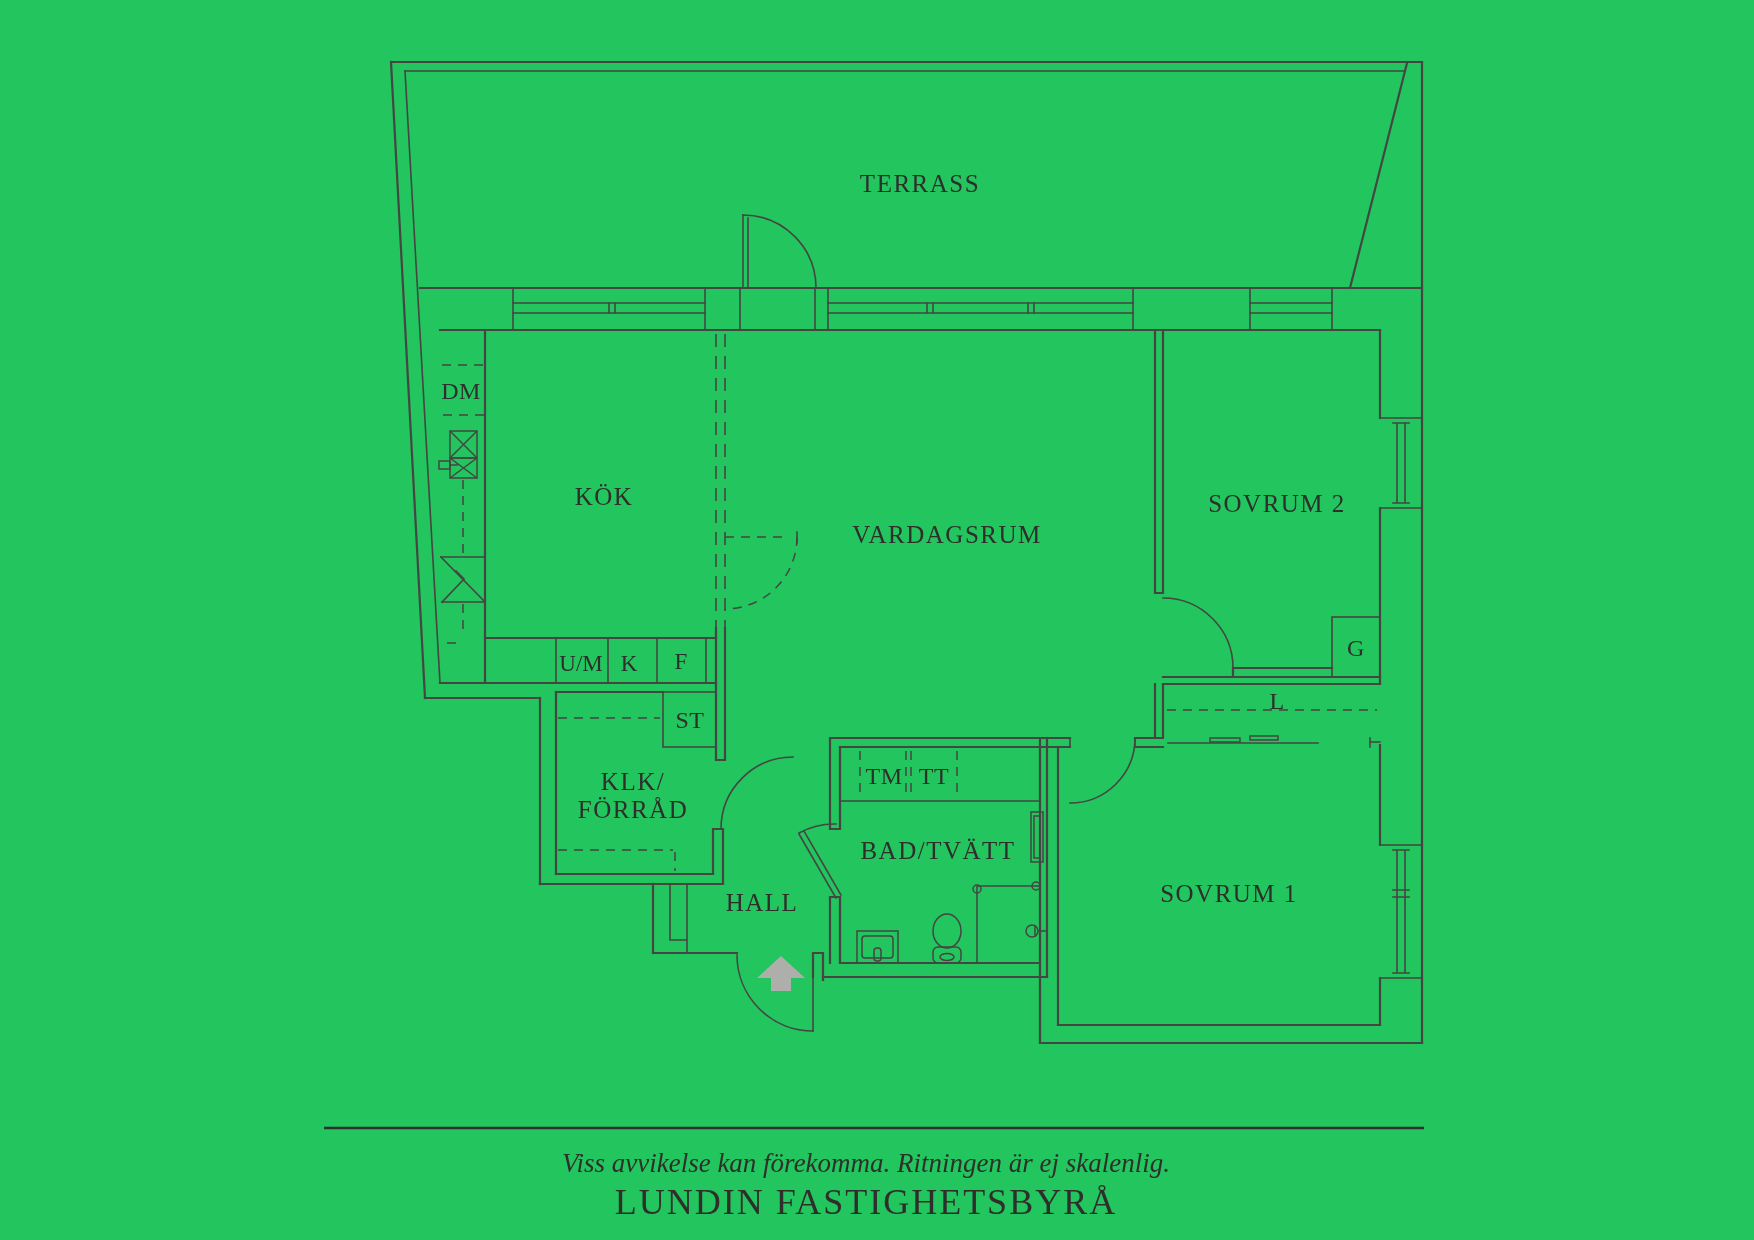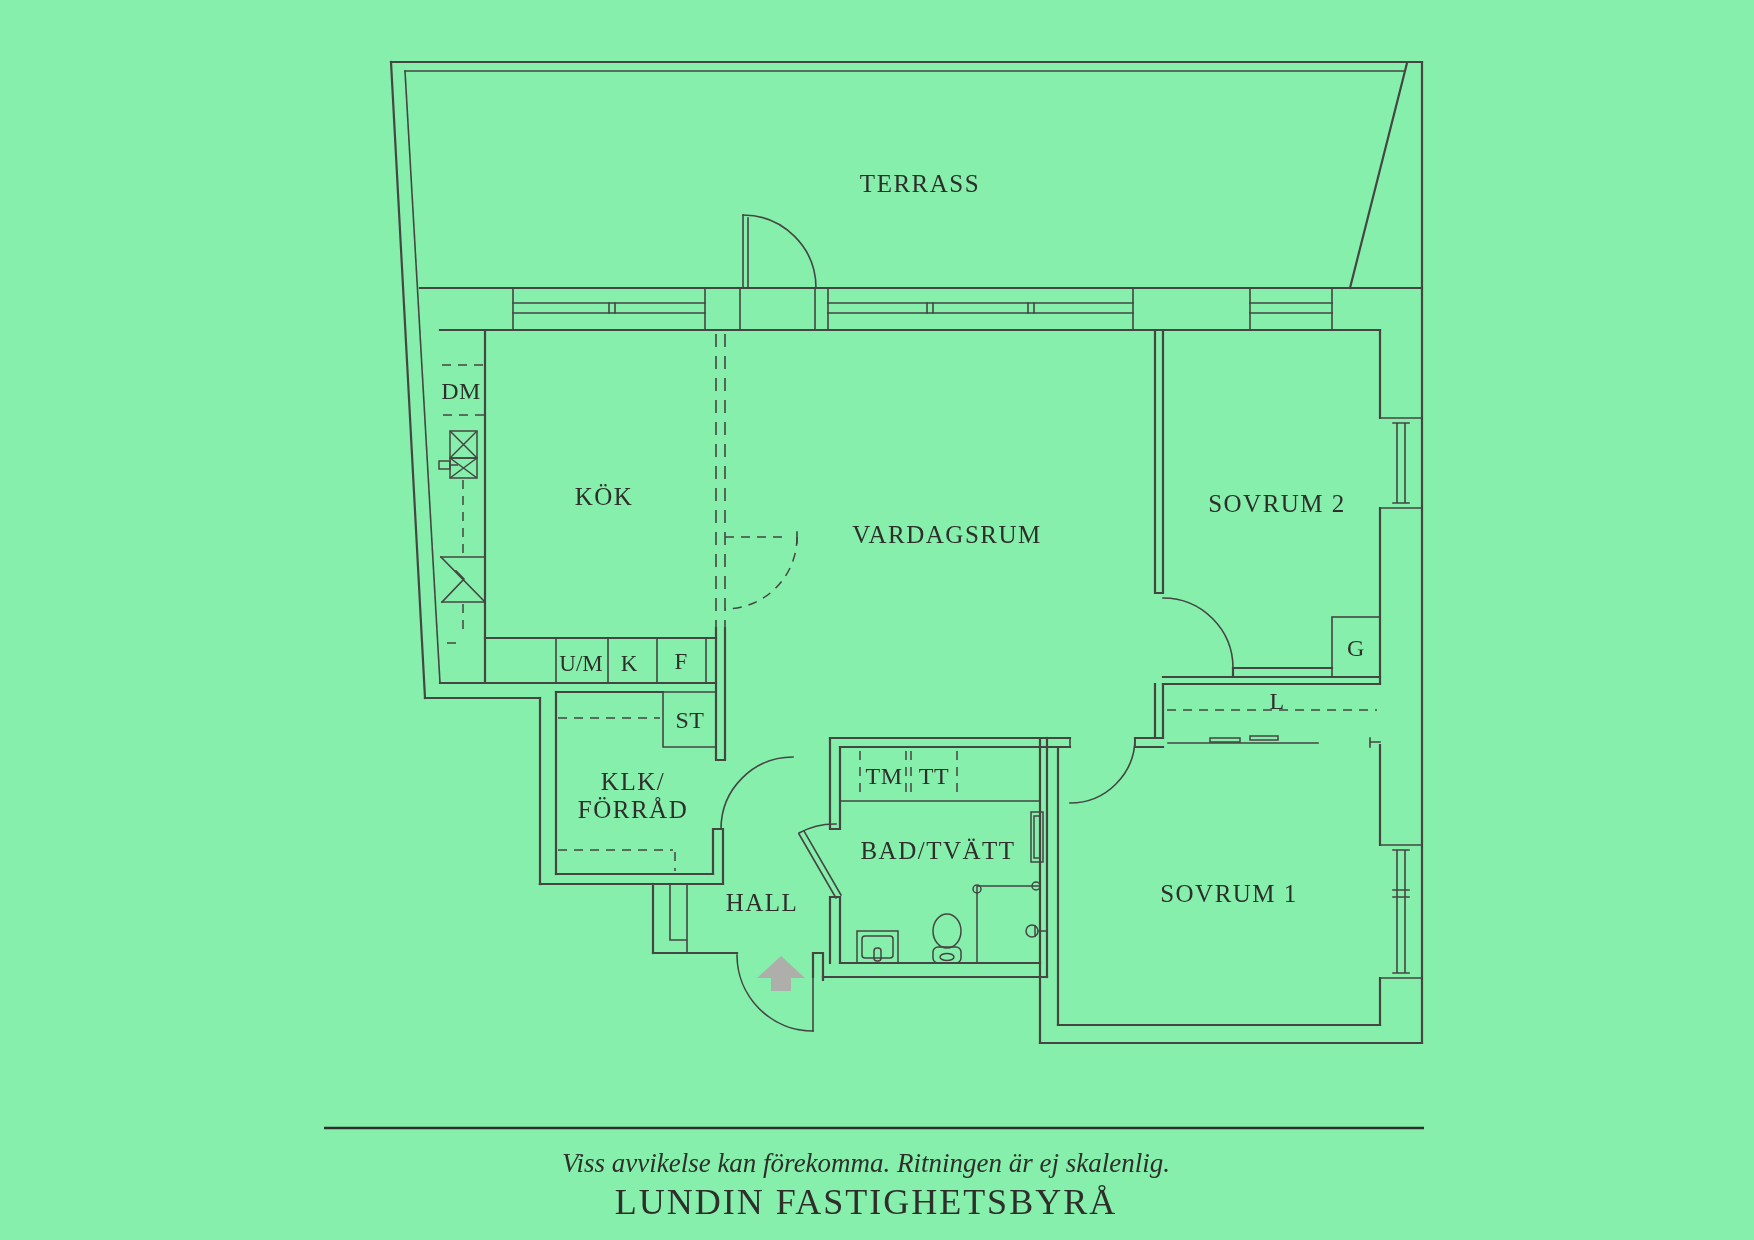--- a/index.html
+++ b/index.html
@@ -1,19 +1,19 @@
 <!DOCTYPE html>
 <html><head>
 <meta charset="utf-8">
 <style>
   html,body{margin:0;padding:0;background:#ffffff;}
   .canvas{
     position:relative;
     width:1754px;height:1240px;
-    background:#86efac;
+    background:#22c55e;
     font-family:"Liberation Serif","DejaVu Serif",serif;
     color:#2e2e2b;
     overflow:hidden;
   }
   svg{display:block;}
   .wall{fill:none;stroke:#454542;stroke-width:2.2;stroke-linecap:square;}
   .thin{fill:none;stroke:#454542;stroke-width:1.6;stroke-linecap:square;}
   .dash{fill:none;stroke:#454542;stroke-width:1.6;stroke-dasharray:13 9;}
   .dashsm{fill:none;stroke:#454542;stroke-width:1.5;stroke-dasharray:9 7;}
   .fixture{fill:none;stroke:#454542;stroke-width:1.5;}

